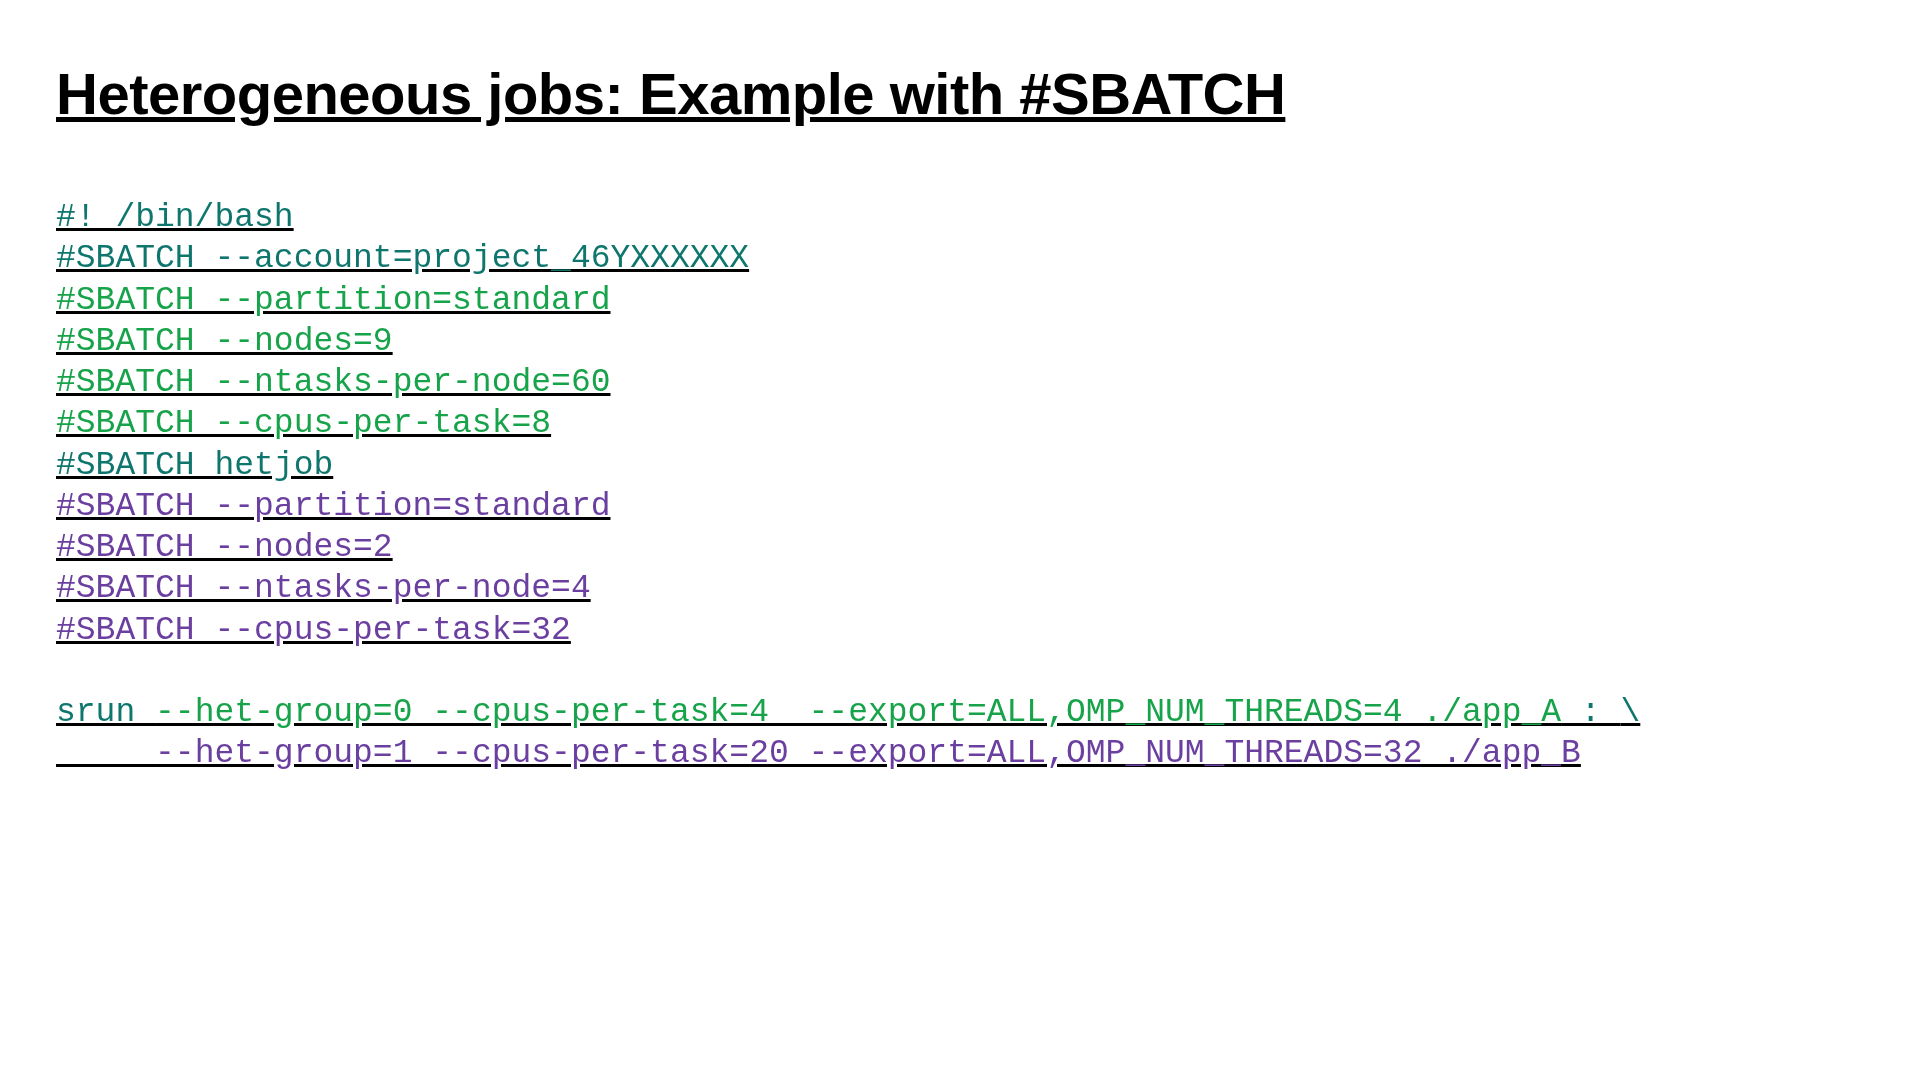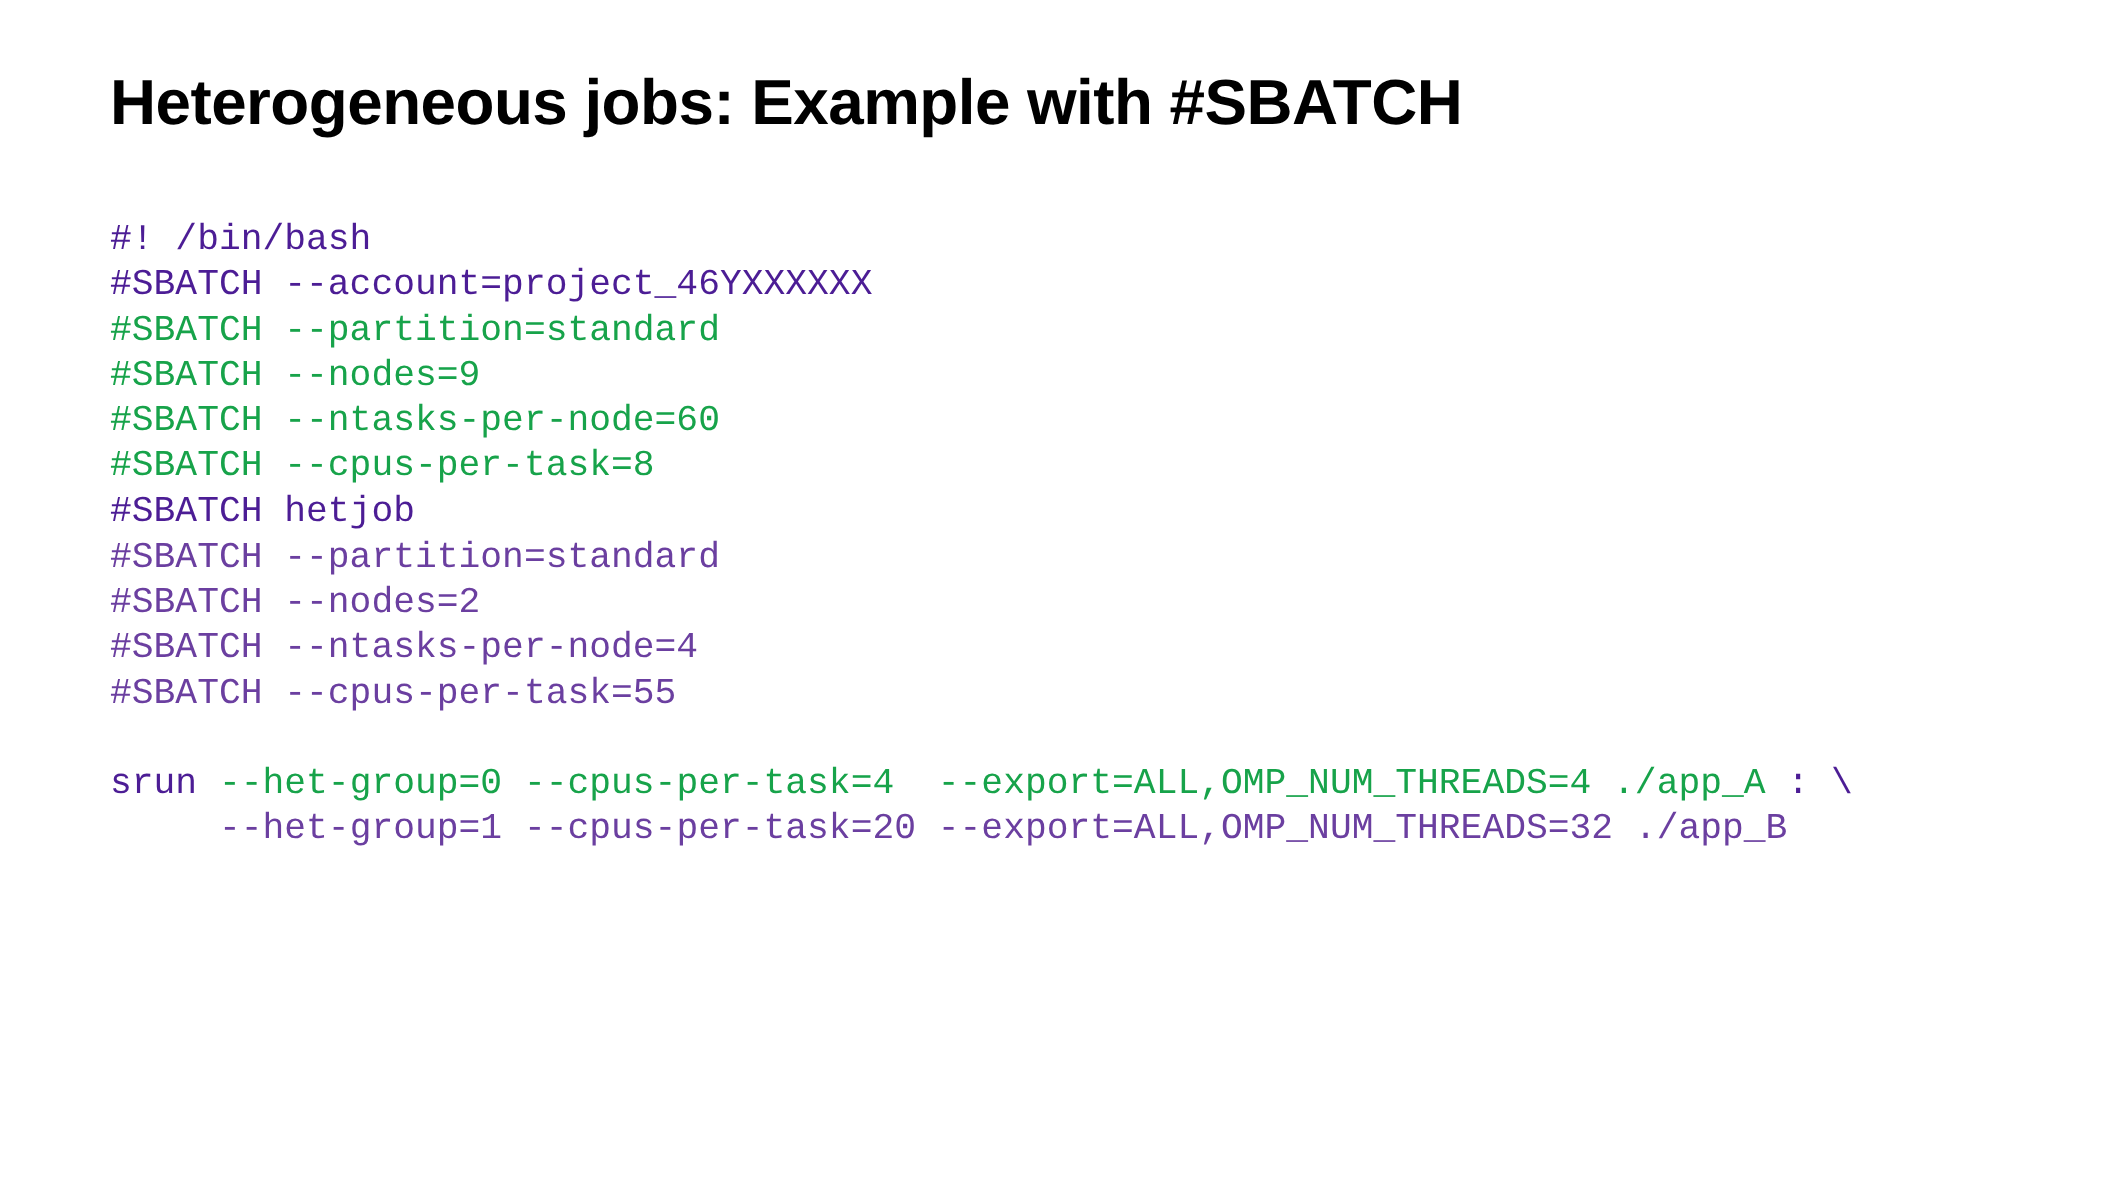--- a/index.html
+++ b/index.html
@@ -5,40 +5,41 @@
   body {
     margin: 0;
     padding: 0;
     width: 1920px;
     height: 1080px;
     background: #ffffff;
     font-family: "Segoe UI", "Helvetica Neue", Arial, sans-serif;
     overflow: hidden;
   }
   .slide {
-    padding: 60px 100px 40px 100px;
+    padding: 60px 100px 40px 56px;
     box-sizing: border-box;
+    text-decoration: underline;
   }
   .title {
     font-family: "Century Gothic", "Segoe UI", Arial, sans-serif;
     font-weight: 700;
     font-size: 58px;
     color: #000000;
     margin: 0 0 70px 0;
     letter-spacing: -0.5px;
   }
   .code-block {
     font-family: Consolas, "Courier New", monospace;
     font-size: 33px;
     line-height: 1.25;
     white-space: pre;
     color: #000;
     margin-bottom: 50px;
   }
-  .c-blue  { color: #4c1d95; margin-top: 36px; }
+  .c-blue  { color: #0f766e; margin-top: 36px; }
   .c-green { color: #17a34a; }
   .c-purple{ color: #6b3fa0; }
   .bullet {
     font-family: Calibri, "Segoe UI", Arial, sans-serif;
     font-size: 36px;
     color: #000;
     line-height: 1.25;
     padding-left: 40px;
     text-indent: -26px;
   }
@@ -60,18 +61,18 @@
   <div class="code-block"><span class="c-blue">#! /bin/bash</span>
 <span class="c-blue">#SBATCH --account=project_46YXXXXXX</span>
 <span class="c-green">#SBATCH --partition=standard</span>
 <span class="c-green">#SBATCH --nodes=9</span>
 <span class="c-green">#SBATCH --ntasks-per-node=60</span>
 <span class="c-green">#SBATCH --cpus-per-task=8</span>
 <span class="c-blue">#SBATCH hetjob</span>
 <span class="c-purple">#SBATCH --partition=standard</span>
 <span class="c-purple">#SBATCH --nodes=2</span>
 <span class="c-purple">#SBATCH --ntasks-per-node=4</span>
-<span class="c-purple">#SBATCH --cpus-per-task=55</span>
+<span class="c-purple">#SBATCH --cpus-per-task=32</span>
 
 <span class="c-blue">srun </span><span class="c-green">--het-group=0 --cpus-per-task=4  --export=ALL,OMP_NUM_THREADS=4 ./app_A</span><span class="c-blue"> : </span><span class="c-blue">\</span>
 <span>     </span><span class="c-purple">--het-group=1 --cpus-per-task=20 --export=ALL,OMP_NUM_THREADS=32 ./app_B</span></div>
 
 </div>
 
 </body></html>

